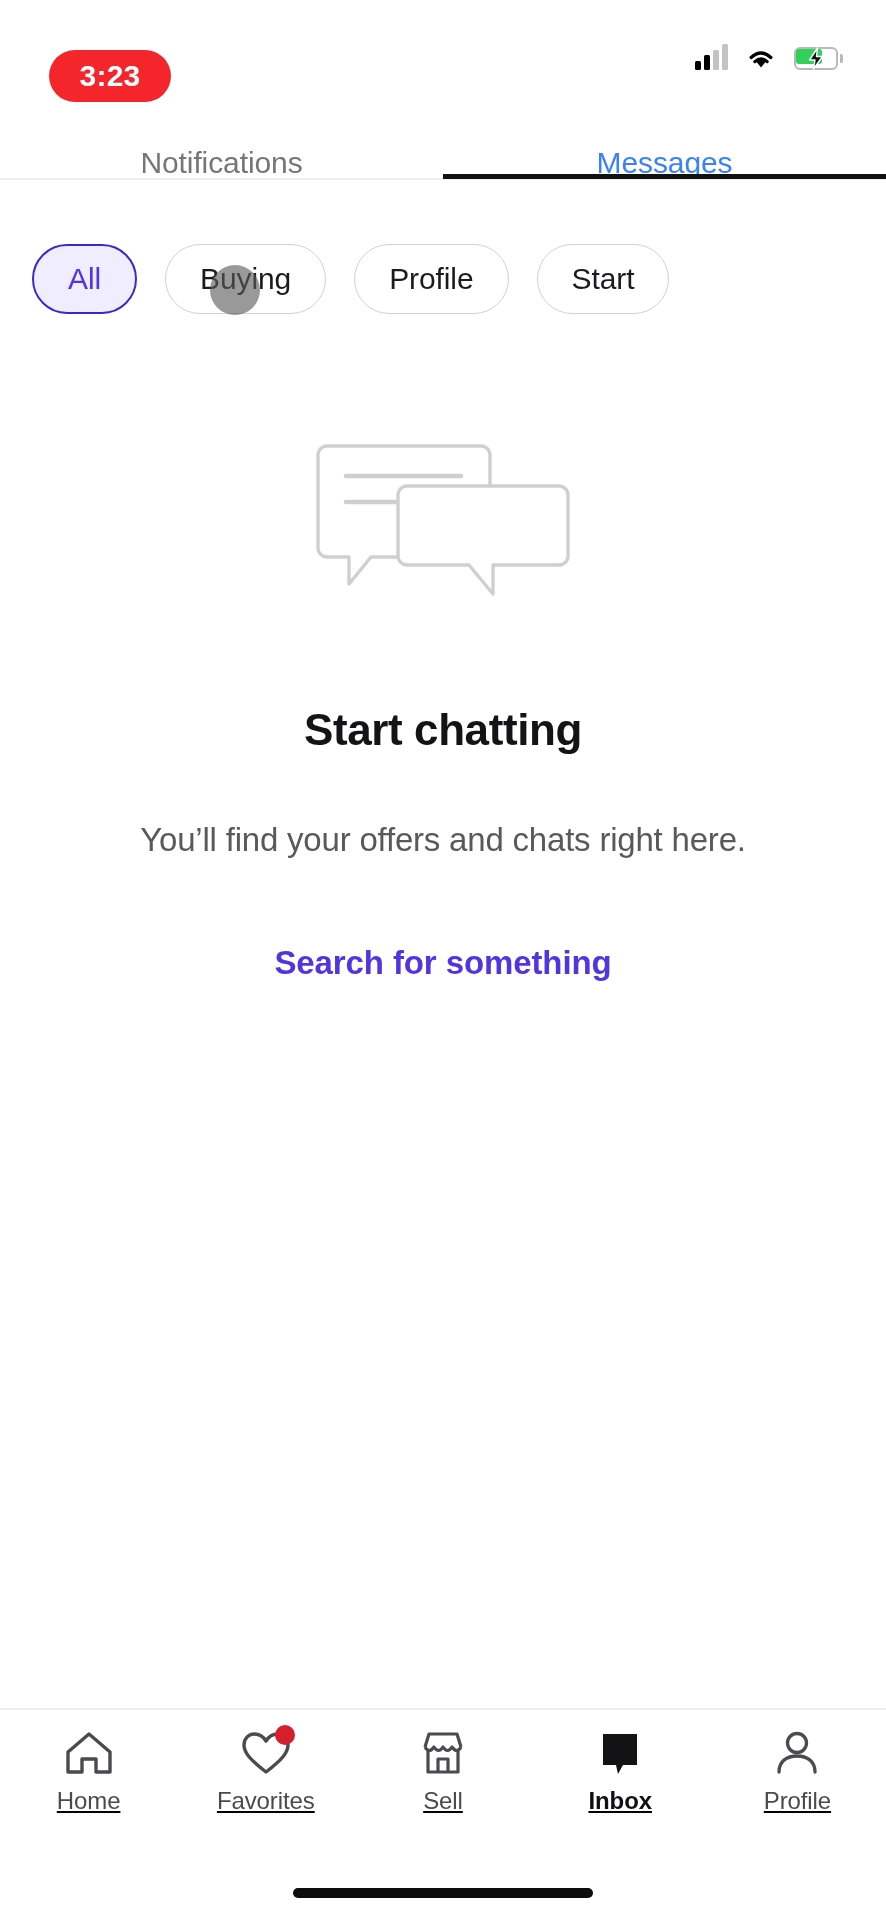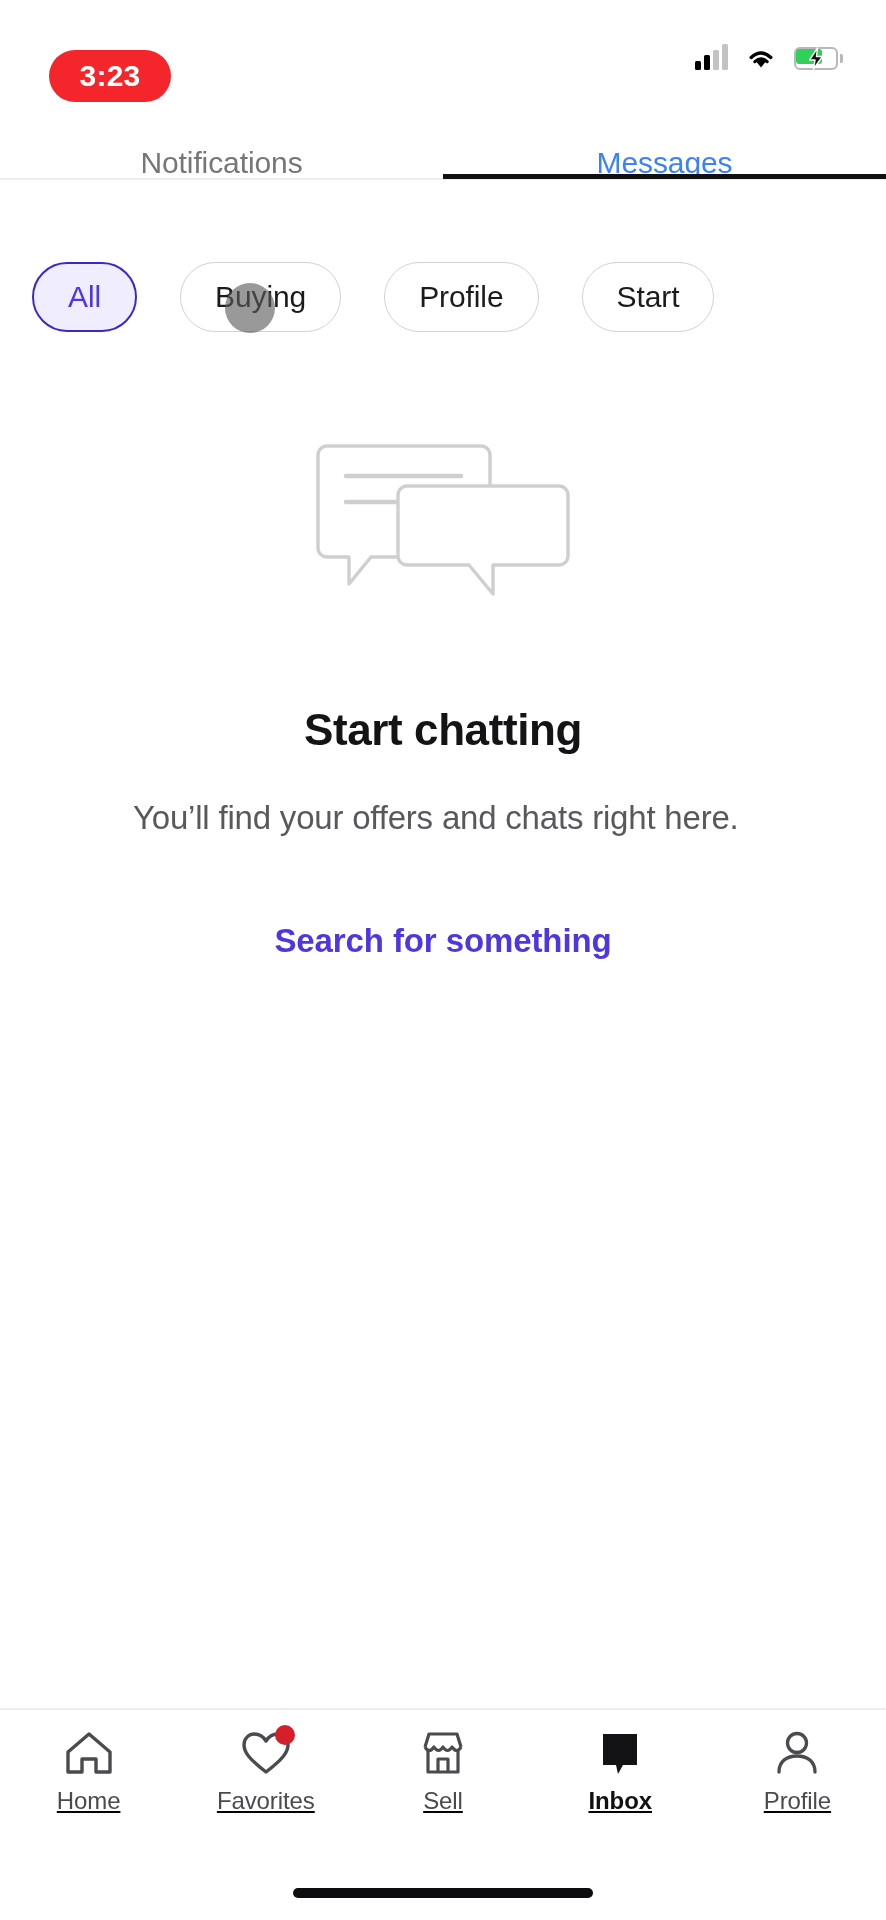--- a/index.html
+++ b/index.html
@@ -69,21 +69,21 @@
     background:#ededee;
   }
   .tab-underline {
     position:absolute; top:174px; left:443px; width:443px; height:5px;
     background:#111113;
   }
 
   
   .chips {
     position:absolute; top:244px; left:0; width:886px; height:88px;
-    display:flex; align-items:flex-end; gap:43px; padding-left:32px;
+    display:flex; align-items:flex-start; gap:28px; padding-left:32px;
   }
   .chip {
     height:70px; border-radius:35px; border:1.6px solid #d2d2d6;
     background:#fff; display:flex; align-items:center; justify-content:center;
     padding:0 34px; cursor:pointer; position:relative;
   }
   .chip span { font-size:30px; color:#1b1b1e; letter-spacing:-0.1px; }
   .chip.selected { border:2.2px solid #3b28cc; background:#f0edff; }
   .chip.selected span { color:#4f36e0; }
   .touch-dot {
@@ -96,21 +96,21 @@
   .empty {
     position:absolute; top:440px; left:0; width:886px;
     display:flex; flex-direction:column; align-items:center;gap:23px;
   }
   .illus { width:260px; height:190px; }
   .empty-title {
     margin-top:52px;
     font-size:44px; font-weight:700; color:#141416; letter-spacing:-0.4px;
   }
   .empty-sub {
-    margin-top:19px; width:620px; text-align:left;
+    margin-top:41px; width:620px; text-align:center;
     font-size:33px; line-height:1.26; color:#58585d; letter-spacing:-0.2px;
   }
   .empty-cta {
     margin-top:60px;
     font-size:33px; font-weight:700; color:#4f36e0; letter-spacing:-0.1px;
     cursor:pointer;
   }
 
   
   .bottomnav {

